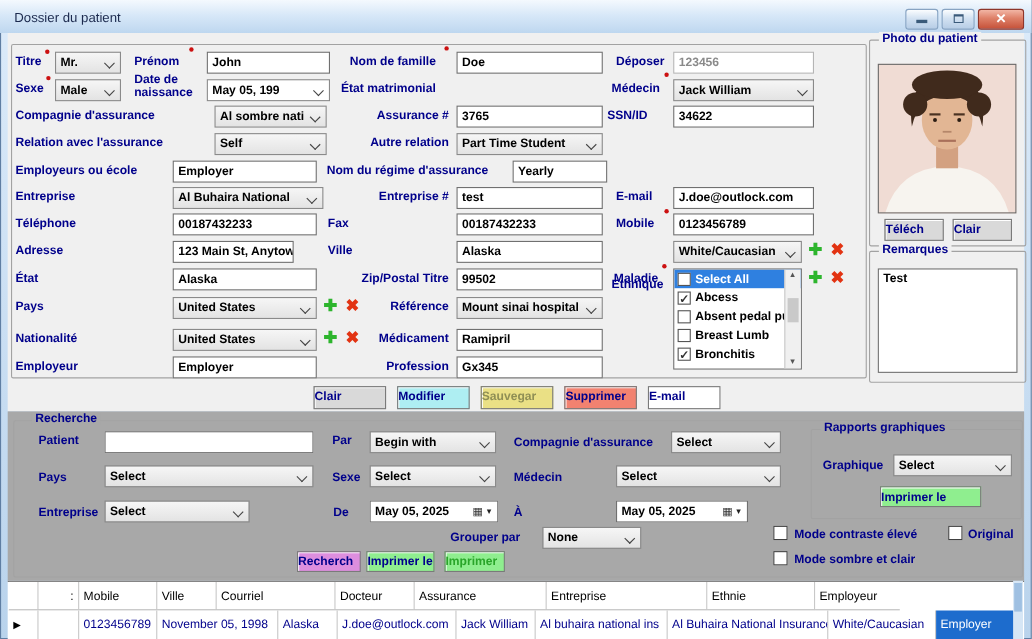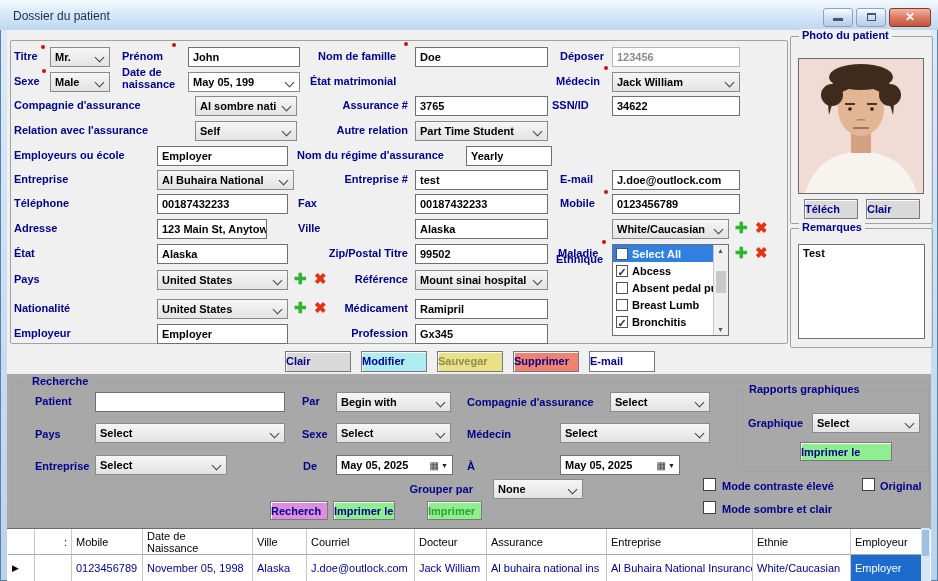--- a/index.html
+++ b/index.html
@@ -389,28 +389,27 @@
     </div>
   <span class="scb" style="left:703px;top:478px;"></span>
   <span class="lbl" style="left:722px;top:480px;">Mode contraste élevé</span>
   <span class="scb" style="left:862px;top:478px;"></span>
   <span class="lbl" style="left:880px;top:480px;">Original</span>
   <span class="scb" style="left:703px;top:501px;"></span>
   <span class="lbl" style="left:722px;top:503px;">Mode sombre et clair</span>
 
   <div class="btn btn-pink" style="left:270px;top:501px;width:58px;height:19px;">Recherch</div>
   <div class="btn btn-green" style="left:333px;top:501px;width:62px;height:19px;">Imprimer le</div>
-  <div class="btn btn-green" style="left:404px;top:501px;width:55px;height:19px;color:#2aa52a;margin-left:23px;">Imprimer</div>
+  <div class="btn btn-green" style="left:404px;top:501px;width:55px;height:19px;color:#2aa52a;">Imprimer</div>
 
   <div class="panel-table"></div>
   <div class="trow thead" style="top:529px;height:26px;">
     <div class="tc" style="width:27px;"></div>
     <div class="tc" style="width:37px;justify-content:flex-end;">:</div>
     <div class="tc" style="width:71px;">Mobile</div>
-    <div class="tc wrap" style="width:110px;">Date de Naissance</div>
     <div class="tc" style="width:54px;">Ville</div>
     <div class="tc" style="width:108px;">Courriel</div>
     <div class="tc" style="width:72px;">Docteur</div>
     <div class="tc" style="width:120px;">Assurance</div>
     <div class="tc" style="width:146px;">Entreprise</div>
     <div class="tc" style="width:98px;">Ethnie</div>
     <div class="tc" style="width:77px;border-right:none;">Employeur</div>
   </div>
   <div class="trow tdata" style="top:555px;height:26px;">
     <div class="tc" style="width:27px;color:#000;font-size:9px;">▶</div>

